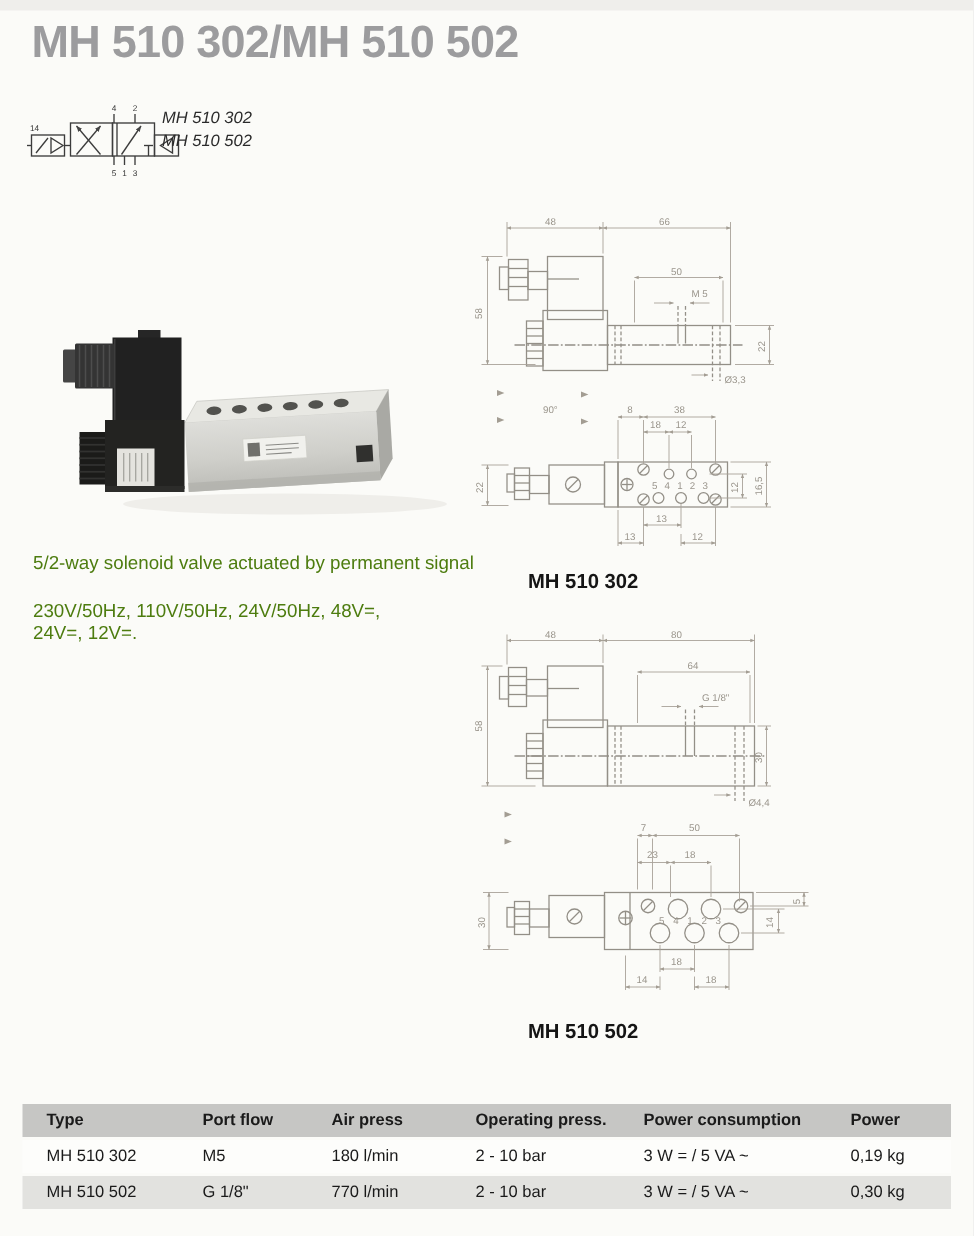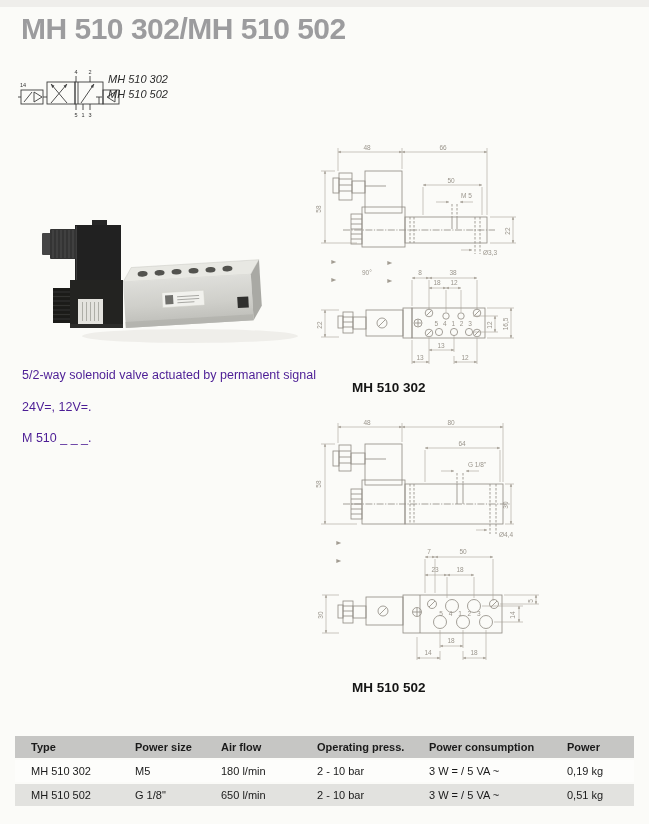--- a/index.html
+++ b/index.html
@@ -4,21 +4,21 @@
 <style>
   html,body{margin:0;padding:0;background:#e8e8e8;}
   .page{position:relative;width:649px;height:824px;background:#fbfbf8;overflow:hidden;
         font-family:"Liberation Sans",sans-serif;}
   .topstrip{position:absolute;left:0;top:0;width:649px;height:7px;background:#efeeeb;}
   .title{position:absolute;left:21px;top:12px;margin:0;font-size:30px;font-weight:bold;
          color:#9c9c9e;letter-spacing:-0.5px;}
   .symlabels{position:absolute;left:108px;top:72px;font-style:italic;font-size:11px;
              line-height:14.5px;color:#2a2a2a;}
   .desc{position:absolute;left:22px;top:368px;width:330px;font-size:12.5px;line-height:15.5px;
-        color:#4c1d95;}
+        color:#4d7c0f;}
   .desc .para{margin:0 0 16px 0;}
   .desc .dline{white-space:nowrap;}
   .caption{position:absolute;font-size:13.5px;font-weight:bold;color:#151515;}
   .cap1{left:352px;top:380px;}
   .cap2{left:352px;top:680px;}
   svg{position:absolute;overflow:visible;}
   .s line,.s rect,.s circle,.s path,.s polygon{stroke:#938f87;stroke-width:0.85;fill:none;}
   .d line,.d path{stroke:#a8a299;stroke-width:0.6;fill:none;}
   .dash{stroke-dasharray:2.5 1.5;}
   .dd{stroke-dasharray:7 1.5 1.2 1.5;}
@@ -155,24 +155,24 @@
         </g>
       </g>
     </g>
   </svg>
 
   <div class="desc">
     <div class="para">
       <div class="dline">5/2-way solenoid valve actuated by permanent signal</div>
     </div>
     <div class="para">
+      <div class="dline">230V/50Hz, 110V/50Hz, 24V/50Hz, 48V=,</div>
       <div class="dline">24V=, 12V=.</div>
     </div>
     <div class="para">
-      <div class="dline">M 510 _ _ _.</div>
     </div>
   </div>
 
   <svg style="left:315px;top:142px" width="334" height="238" viewBox="0 0 334 238">
     <g>
       <g class="s">
         <rect x="18" y="36" width="6" height="15"></rect>
         <rect x="24" y="31" width="13" height="27"></rect>
         <line x1="24" y1="37" x2="37" y2="37"></line>
           <line x1="24" y1="43" x2="37" y2="43"></line>
@@ -431,36 +431,36 @@
       <text class="dt" x="113" y="238" text-anchor="middle">14</text>
       <text class="dt" x="159" y="238" text-anchor="middle">18</text>
       <text class="dt" x="146" y="199" text-anchor="middle" letter-spacing="2">5 4 1 2 3</text>
     </g>
   </svg>
   <div class="caption cap2">MH 510 502</div>
 
   <div class="table">
     <div class="trow thead">
       <div class="tc c0">Type</div>
-      <div class="tc c1">Power size</div>
-      <div class="tc c2">Air flow</div>
+      <div class="tc c1">Port flow</div>
+      <div class="tc c2">Air press</div>
       <div class="tc c3">Operating press.</div>
       <div class="tc c4">Power consumption</div>
       <div class="tc c5">Power</div>
     </div>
     <div class="trow r1">
       <div class="tc c0">MH 510 302</div>
       <div class="tc c1">M5</div>
       <div class="tc c2">180 l/min</div>
       <div class="tc c3">2 - 10 bar</div>
       <div class="tc c4">3 W = / 5 VA ~</div>
       <div class="tc c5">0,19 kg</div>
     </div>
     <div class="trow r2">
       <div class="tc c0">MH 510 502</div>
       <div class="tc c1">G 1/8"</div>
-      <div class="tc c2">650 l/min</div>
+      <div class="tc c2">770 l/min</div>
       <div class="tc c3">2 - 10 bar</div>
       <div class="tc c4">3 W = / 5 VA ~</div>
-      <div class="tc c5">0,51 kg</div>
+      <div class="tc c5">0,30 kg</div>
     </div>
   </div>
 </div>
 
 </body></html>

